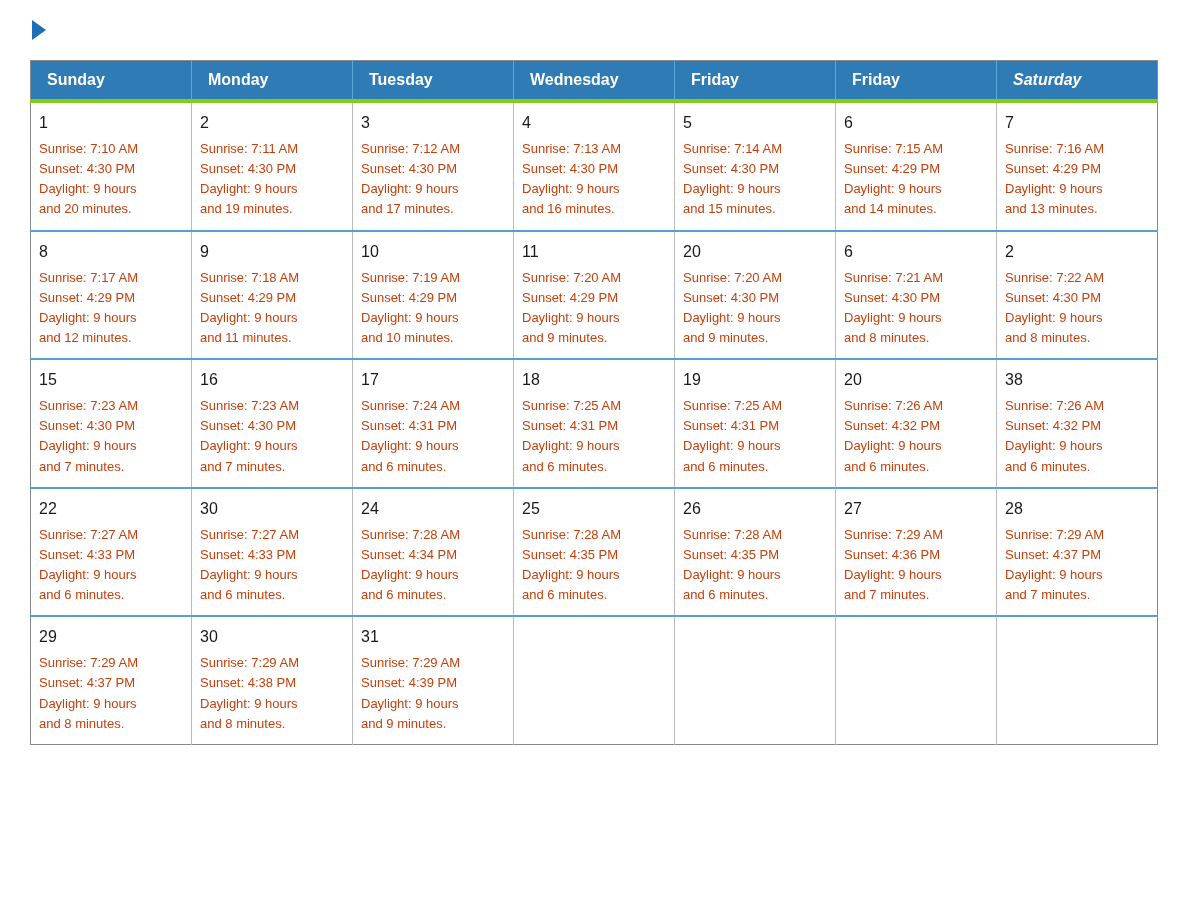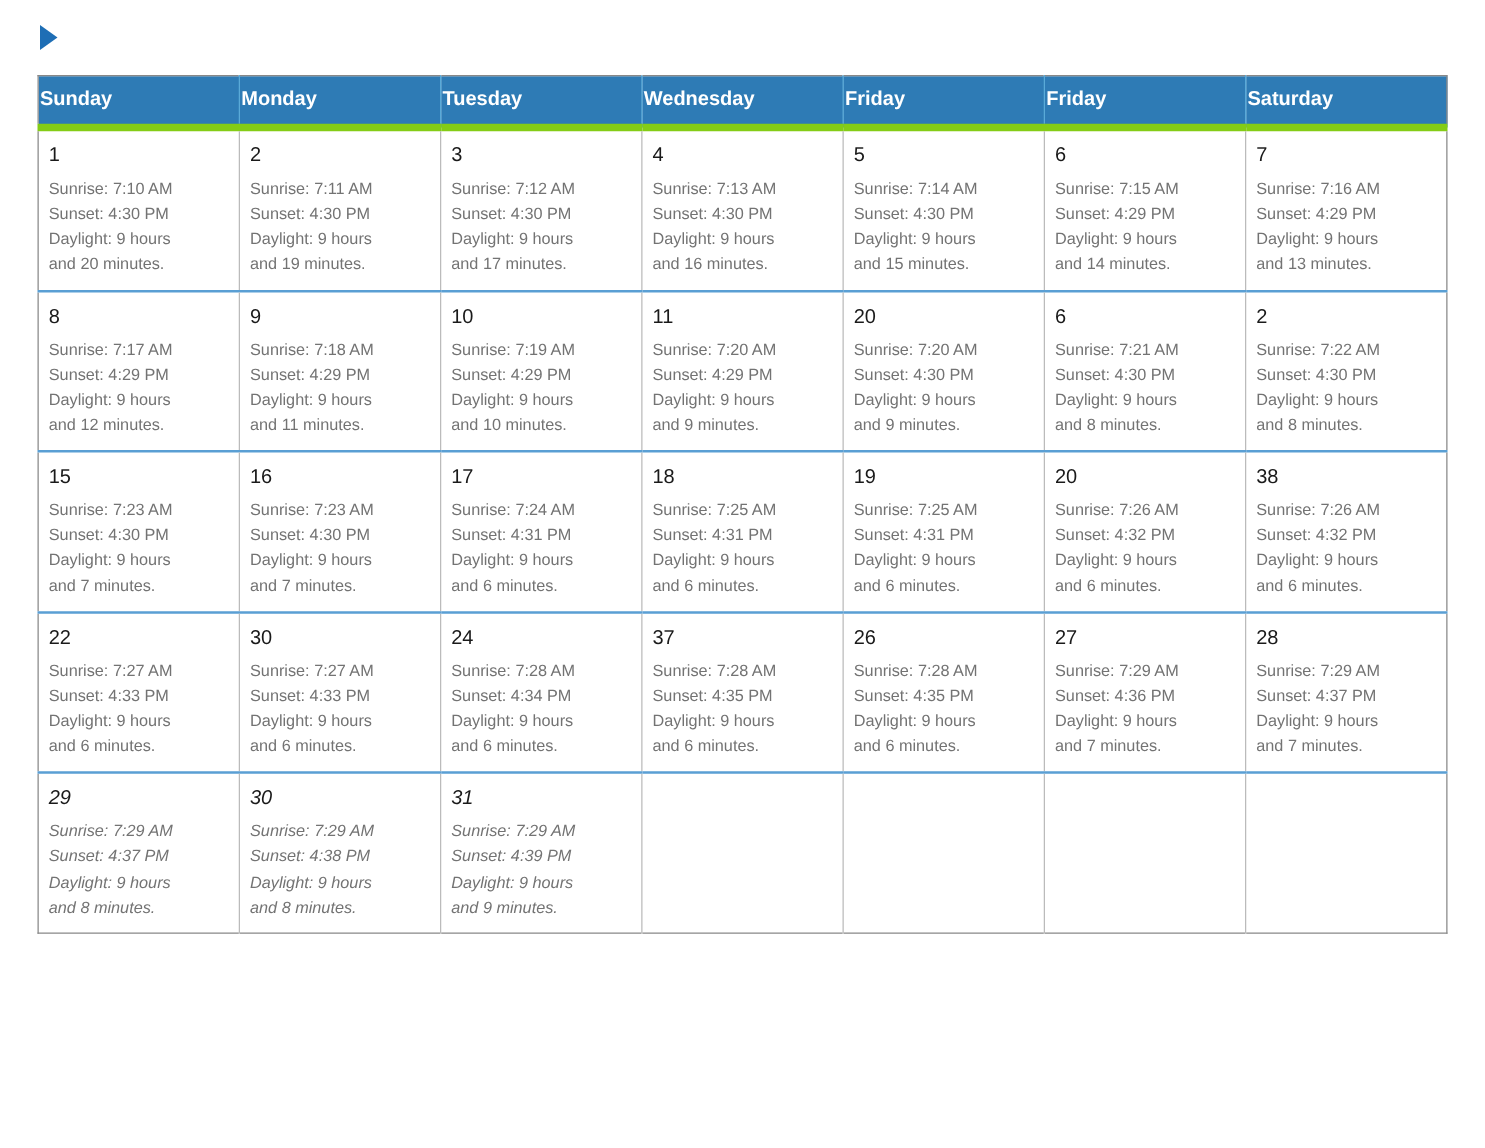--- a/index.html
+++ b/index.html
@@ -63,55 +63,55 @@
     .calendar-table {
       width: 100%;
       border-collapse: collapse;
       border: 1px solid #888;
     }
     .calendar-table th {
       background-color: #2e7bb5;
       color: #fff;
       font-size: 16px;
       font-weight: bold;
-      padding: 10px 1px;
+      padding: 10px 16px;
       text-align: left;
       border-right: 1px solid #5aaad8;
-      border-bottom: 6px solid #84cc16;
+      border-bottom: 4px solid #84cc16;
     }
     .calendar-table th:last-child {
       border-right: none;
+      font-style: italic;
     }
     .calendar-table td {
       vertical-align: top;
       padding: 8px 8px 10px 8px;
       border-right: 1px solid #bbb;
       border-bottom: 2px solid #5a9fd4;
       width: 14.28%;
       font-size: 13px;
       line-height: 1.5;
       color: #1a1a1a;
     }
     .calendar-table td:last-child {
       border-right: none;
     }
     .calendar-table tr:last-child td {
       border-bottom: none;
-      font-style: italic;
     }
     .day-num {
       font-size: 16px;
       font-weight: normal;
       display: block;
       margin-bottom: 4px;
       color: #1a1a1a;
     }
     .day-info {
       font-size: 13px;
-      color: #737373;
+      color: #c2410c;
       line-height: 1.55;
     }
     .empty-cell {
       background: #fff;
     }
   </style>
 </head>
 <body>
 
 <div class="header">
@@ -240,21 +240,21 @@
       </td>
         <td>
         <span class="day-num">30</span>
         <span class="day-info">Sunrise: 7:27 AM<br>Sunset: 4:33 PM<br>Daylight: 9 hours<br>and 6 minutes.</span>
       </td>
         <td>
         <span class="day-num">24</span>
         <span class="day-info">Sunrise: 7:28 AM<br>Sunset: 4:34 PM<br>Daylight: 9 hours<br>and 6 minutes.</span>
       </td>
         <td>
-        <span class="day-num">37</span>
+        <span class="day-num">25</span>
         <span class="day-info">Sunrise: 7:28 AM<br>Sunset: 4:35 PM<br>Daylight: 9 hours<br>and 6 minutes.</span>
       </td>
         <td>
         <span class="day-num">26</span>
         <span class="day-info">Sunrise: 7:28 AM<br>Sunset: 4:35 PM<br>Daylight: 9 hours<br>and 6 minutes.</span>
       </td>
         <td>
         <span class="day-num">27</span>
         <span class="day-info">Sunrise: 7:29 AM<br>Sunset: 4:36 PM<br>Daylight: 9 hours<br>and 7 minutes.</span>
       </td>

